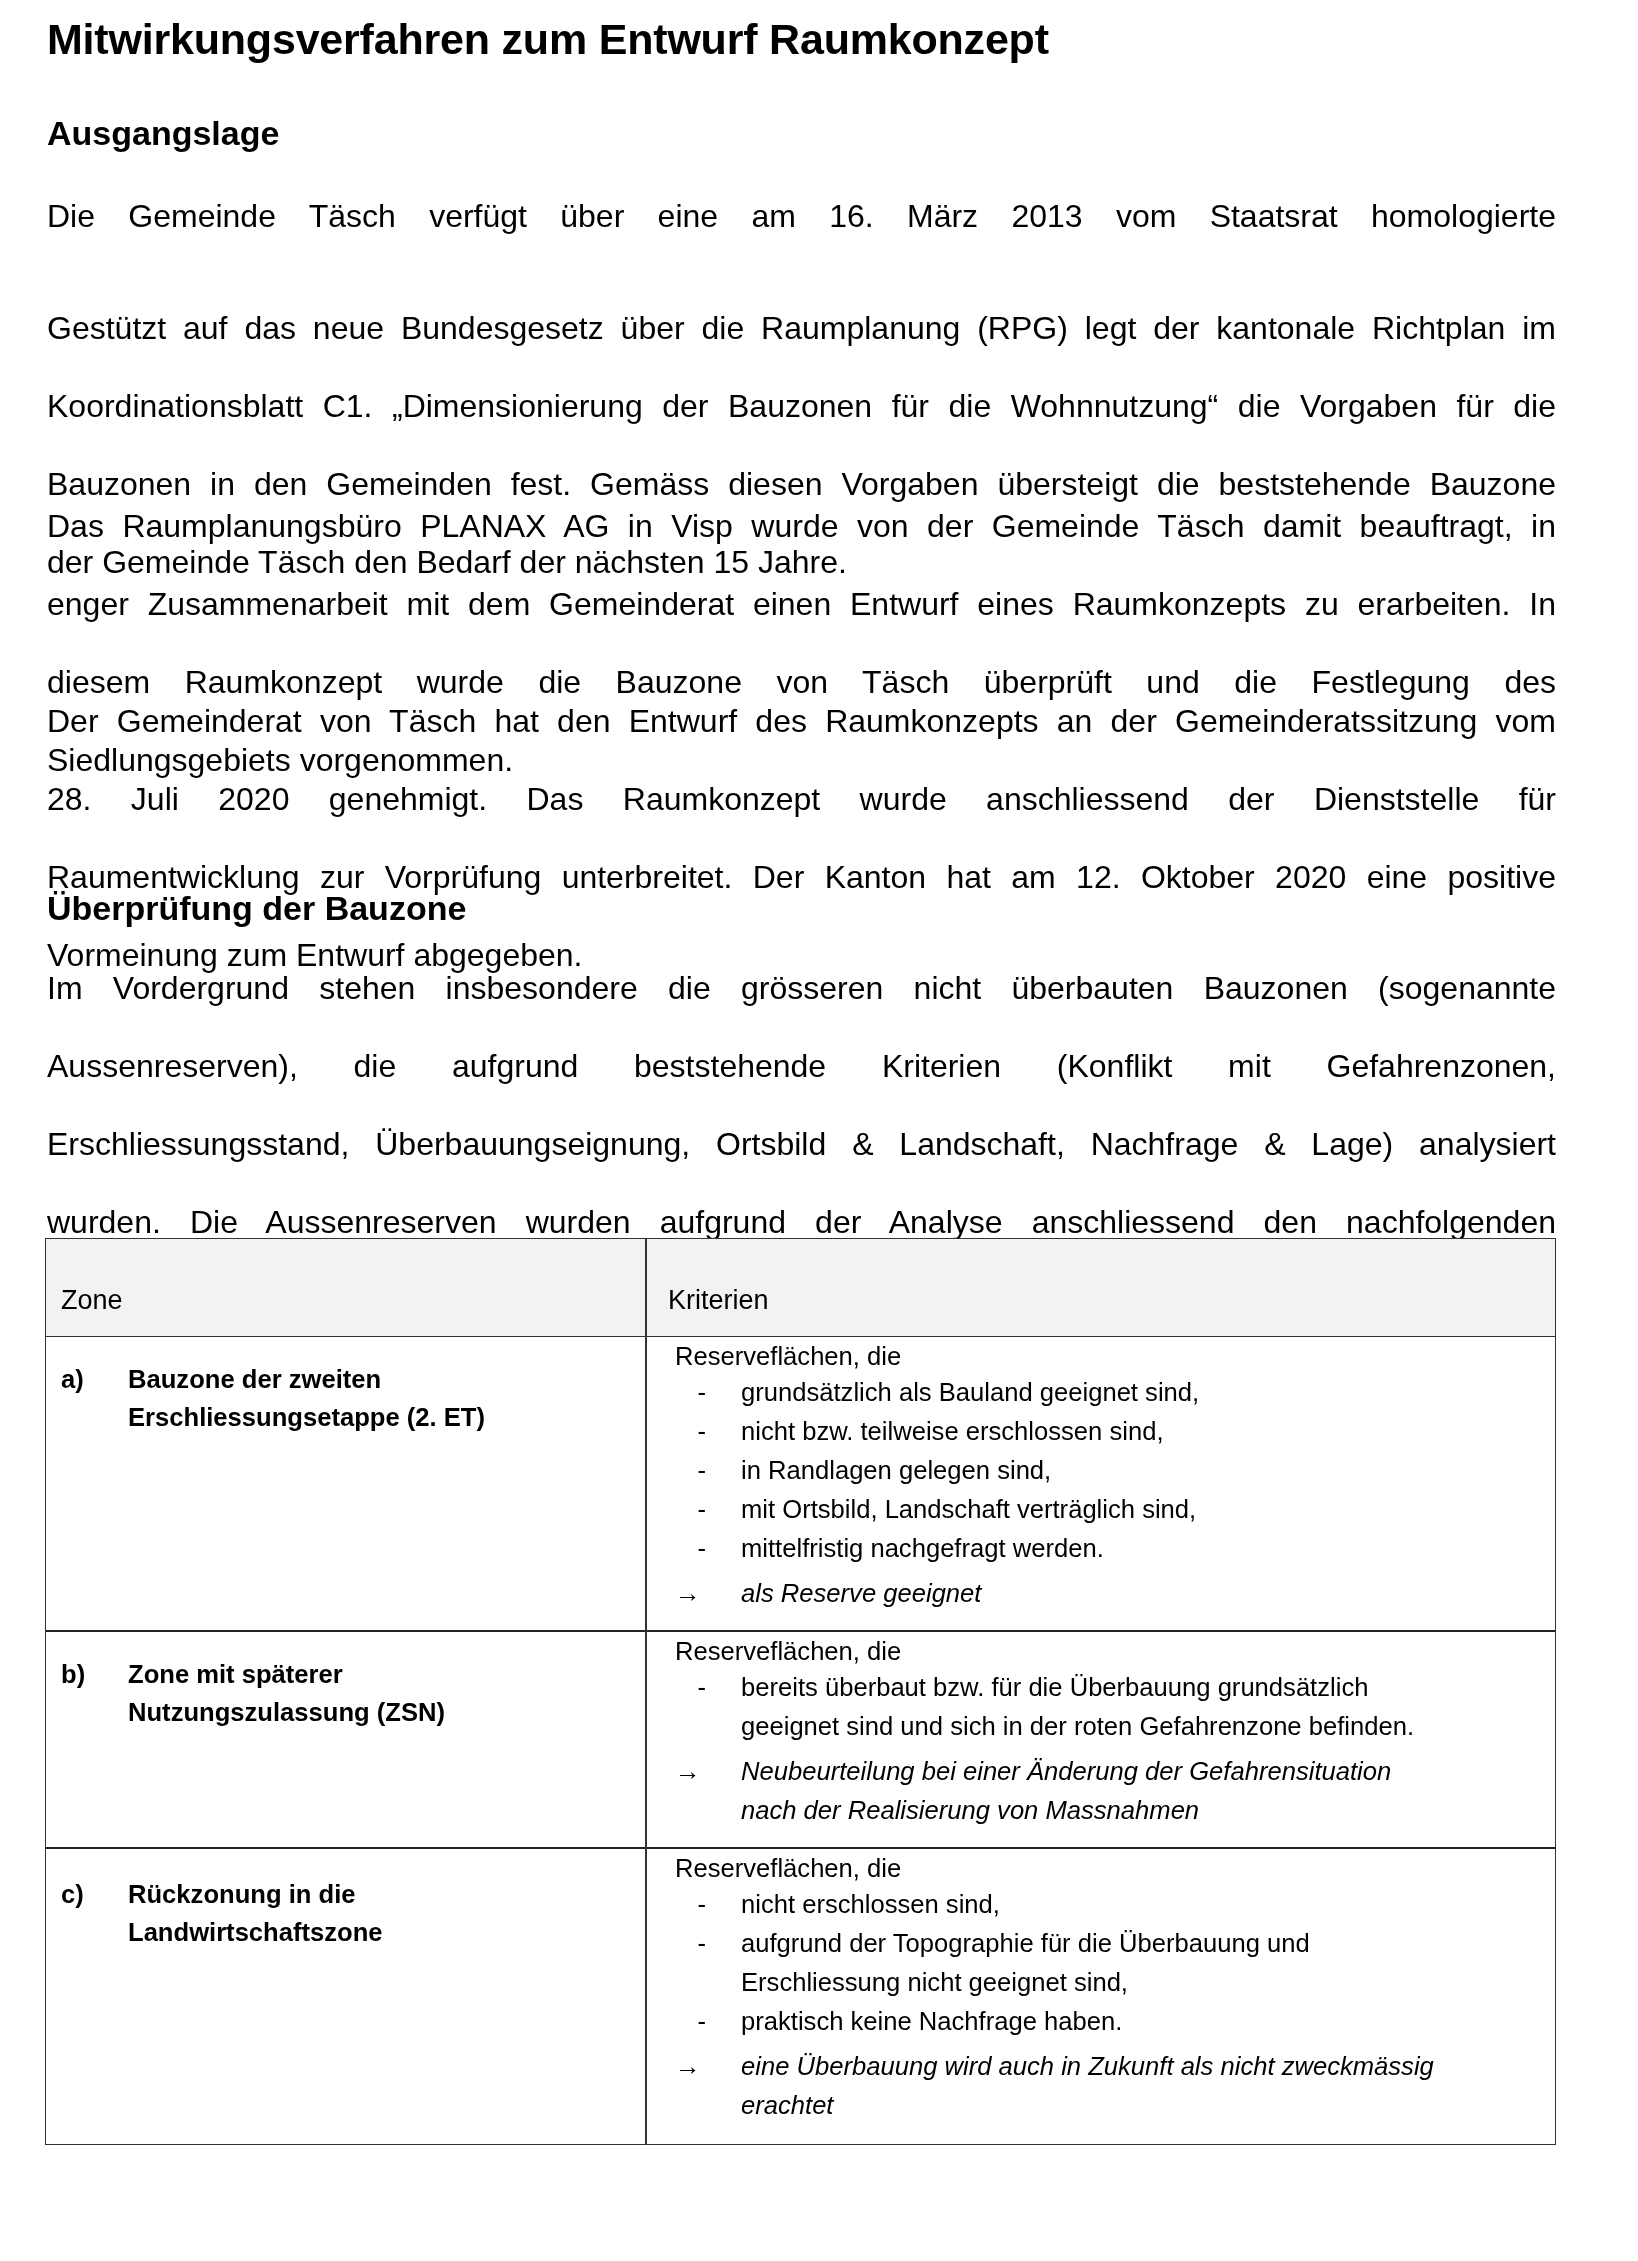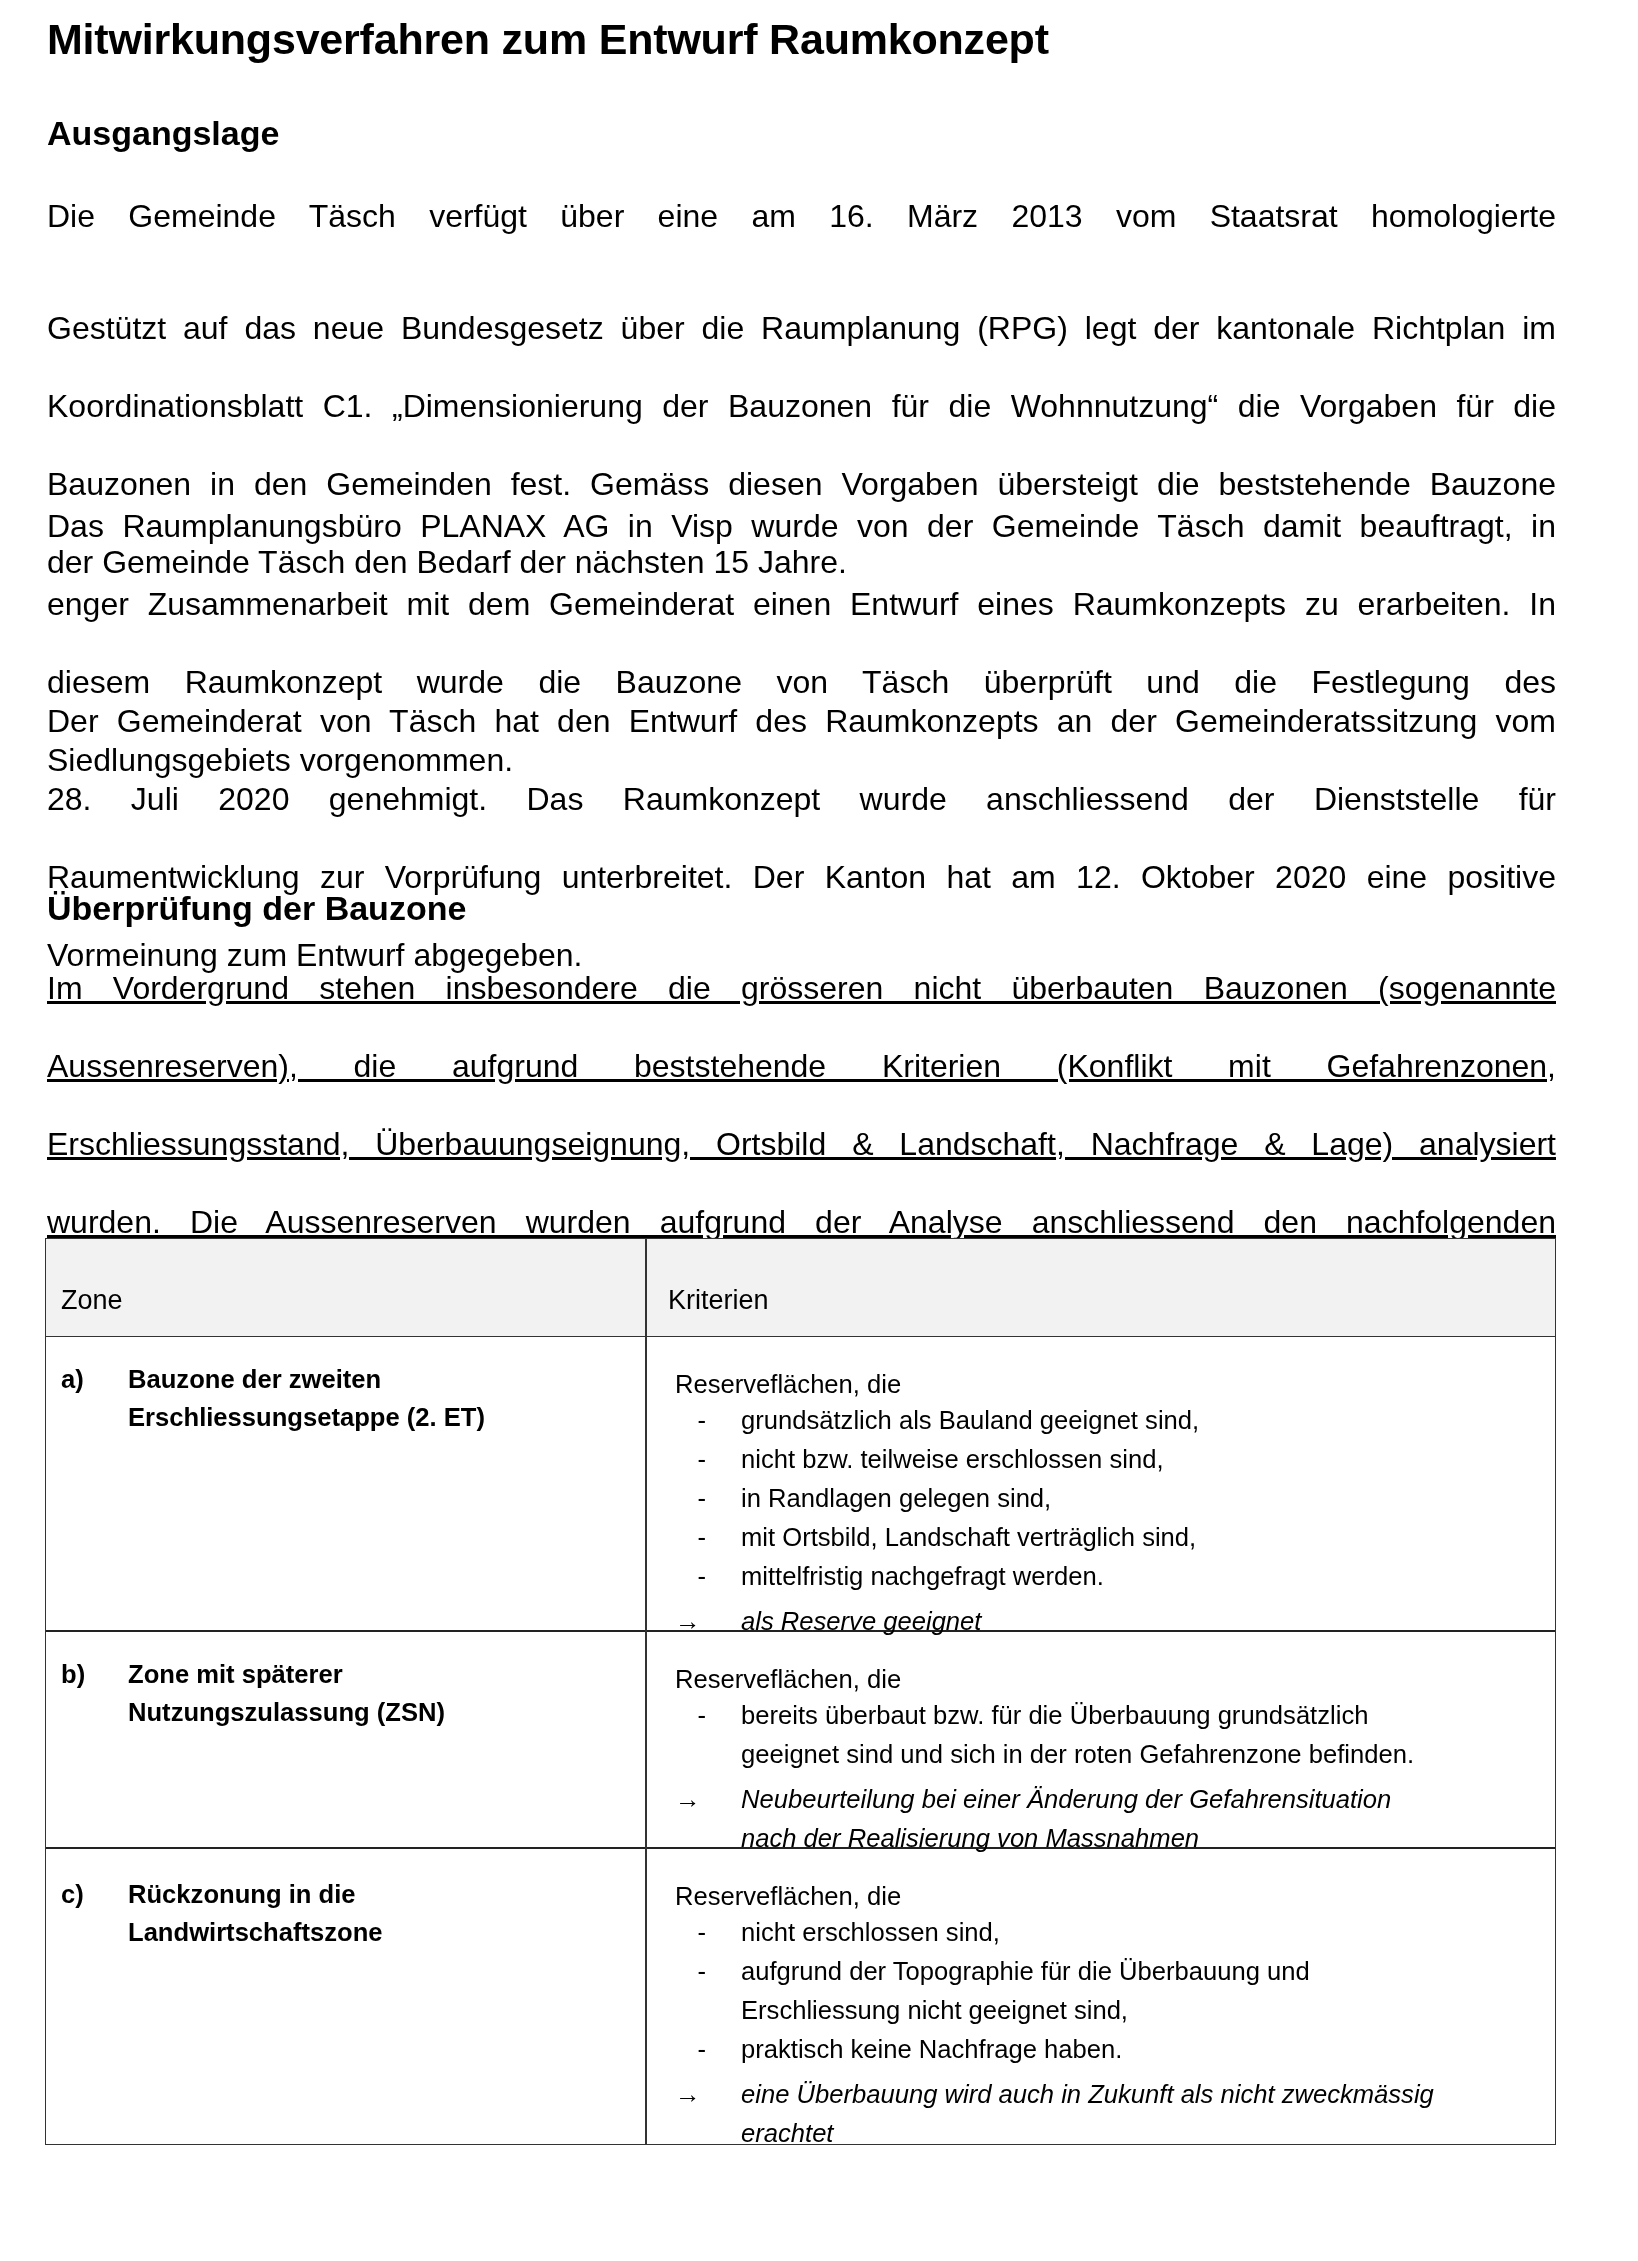--- a/index.html
+++ b/index.html
@@ -14,21 +14,21 @@
 
   .table { left:45px; top:1238px; width:1511px; height:907px; border:1.5px solid #333; box-sizing:border-box; }
   .thead { position:absolute; left:0; top:0; right:0; height:98px; background:#f2f2f2; border-bottom:1.5px solid #333; box-sizing:border-box; }
   .vdiv { position:absolute; left:599px; top:0; bottom:0; width:1.5px; background:#333; }
   .th { position:absolute; top:45px; font-size:27px; font-weight:normal; line-height:33px; }
   .row { position:absolute; left:0; right:0; border-bottom:2.3px solid #222; box-sizing:border-box; }
   .row.last { border-bottom:none; }
   .zone { position:absolute; left:15px; top:15px; font-size:25.6px; font-weight:bold; line-height:38px; }
   .zone .lbl { position:absolute; left:0; top:0; width:45px; }
   .zone .txt { position:absolute; left:67px; top:0; white-space:nowrap; }
-  .crit { position:absolute; left:629px; top:0; font-size:25.6px; line-height:39px; white-space:nowrap;margin-top:28px; }
+  .crit { position:absolute; left:629px; top:0; font-size:25.6px; line-height:39px; white-space:nowrap; }
   .crit .intro { display:block; height:33px; line-height:33px; }
   .crit .item { display:block; position:relative; padding-left:66px; }
   .crit .dash { position:absolute; left:22.6px; top:0; }
   .crit .arrow { position:absolute; left:0; top:0; font-style:normal; }
   .crit .concl { display:block; position:relative; padding-left:66px; font-style:italic; margin-top:6px; }
 </style>
 </head>
 <body>
 
 <div class="abs title">Mitwirkungsverfahren zum Entwurf Raumkonzept</div>
@@ -55,21 +55,21 @@
 
 <div class="abs para" style="top:665px;">
   <span class="ln">Der Gemeinderat von Täsch hat den Entwurf des Raumkonzepts an der Gemeinderatssitzung vom</span>
   <span class="ln">28. Juli 2020 genehmigt. Das Raumkonzept wurde anschliessend der Dienststelle für</span>
   <span class="ln">Raumentwicklung zur Vorprüfung unterbreitet. Der Kanton hat am 12. Oktober 2020 eine positive</span>
   <span class="ln last">Vormeinung zum Entwurf abgegeben.</span>
 </div>
 
 <div class="abs h2" style="top:867px;">Überprüfung der Bauzone</div>
 
-<div class="abs para" style="top:932px;text-decoration:underline;">
+<div class="abs para" style="top:932px;">
   <span class="ln">Im Vordergrund stehen insbesondere die grösseren nicht überbauten Bauzonen (sogenannte</span>
   <span class="ln">Aussenreserven), die aufgrund beststehende Kriterien (Konflikt mit Gefahrenzonen,</span>
   <span class="ln">Erschliessungsstand, Überbauungseignung, Ortsbild &amp; Landschaft, Nachfrage &amp; Lage) analysiert</span>
   <span class="ln">wurden. Die Aussenreserven wurden aufgrund der Analyse anschliessend den nachfolgenden</span>
   <span class="ln last">Zonen zugewiesen:</span>
 </div>
 
 <div class="abs table">
   <div class="thead">
     <div class="th" style="left:15px;">Zone</div>

